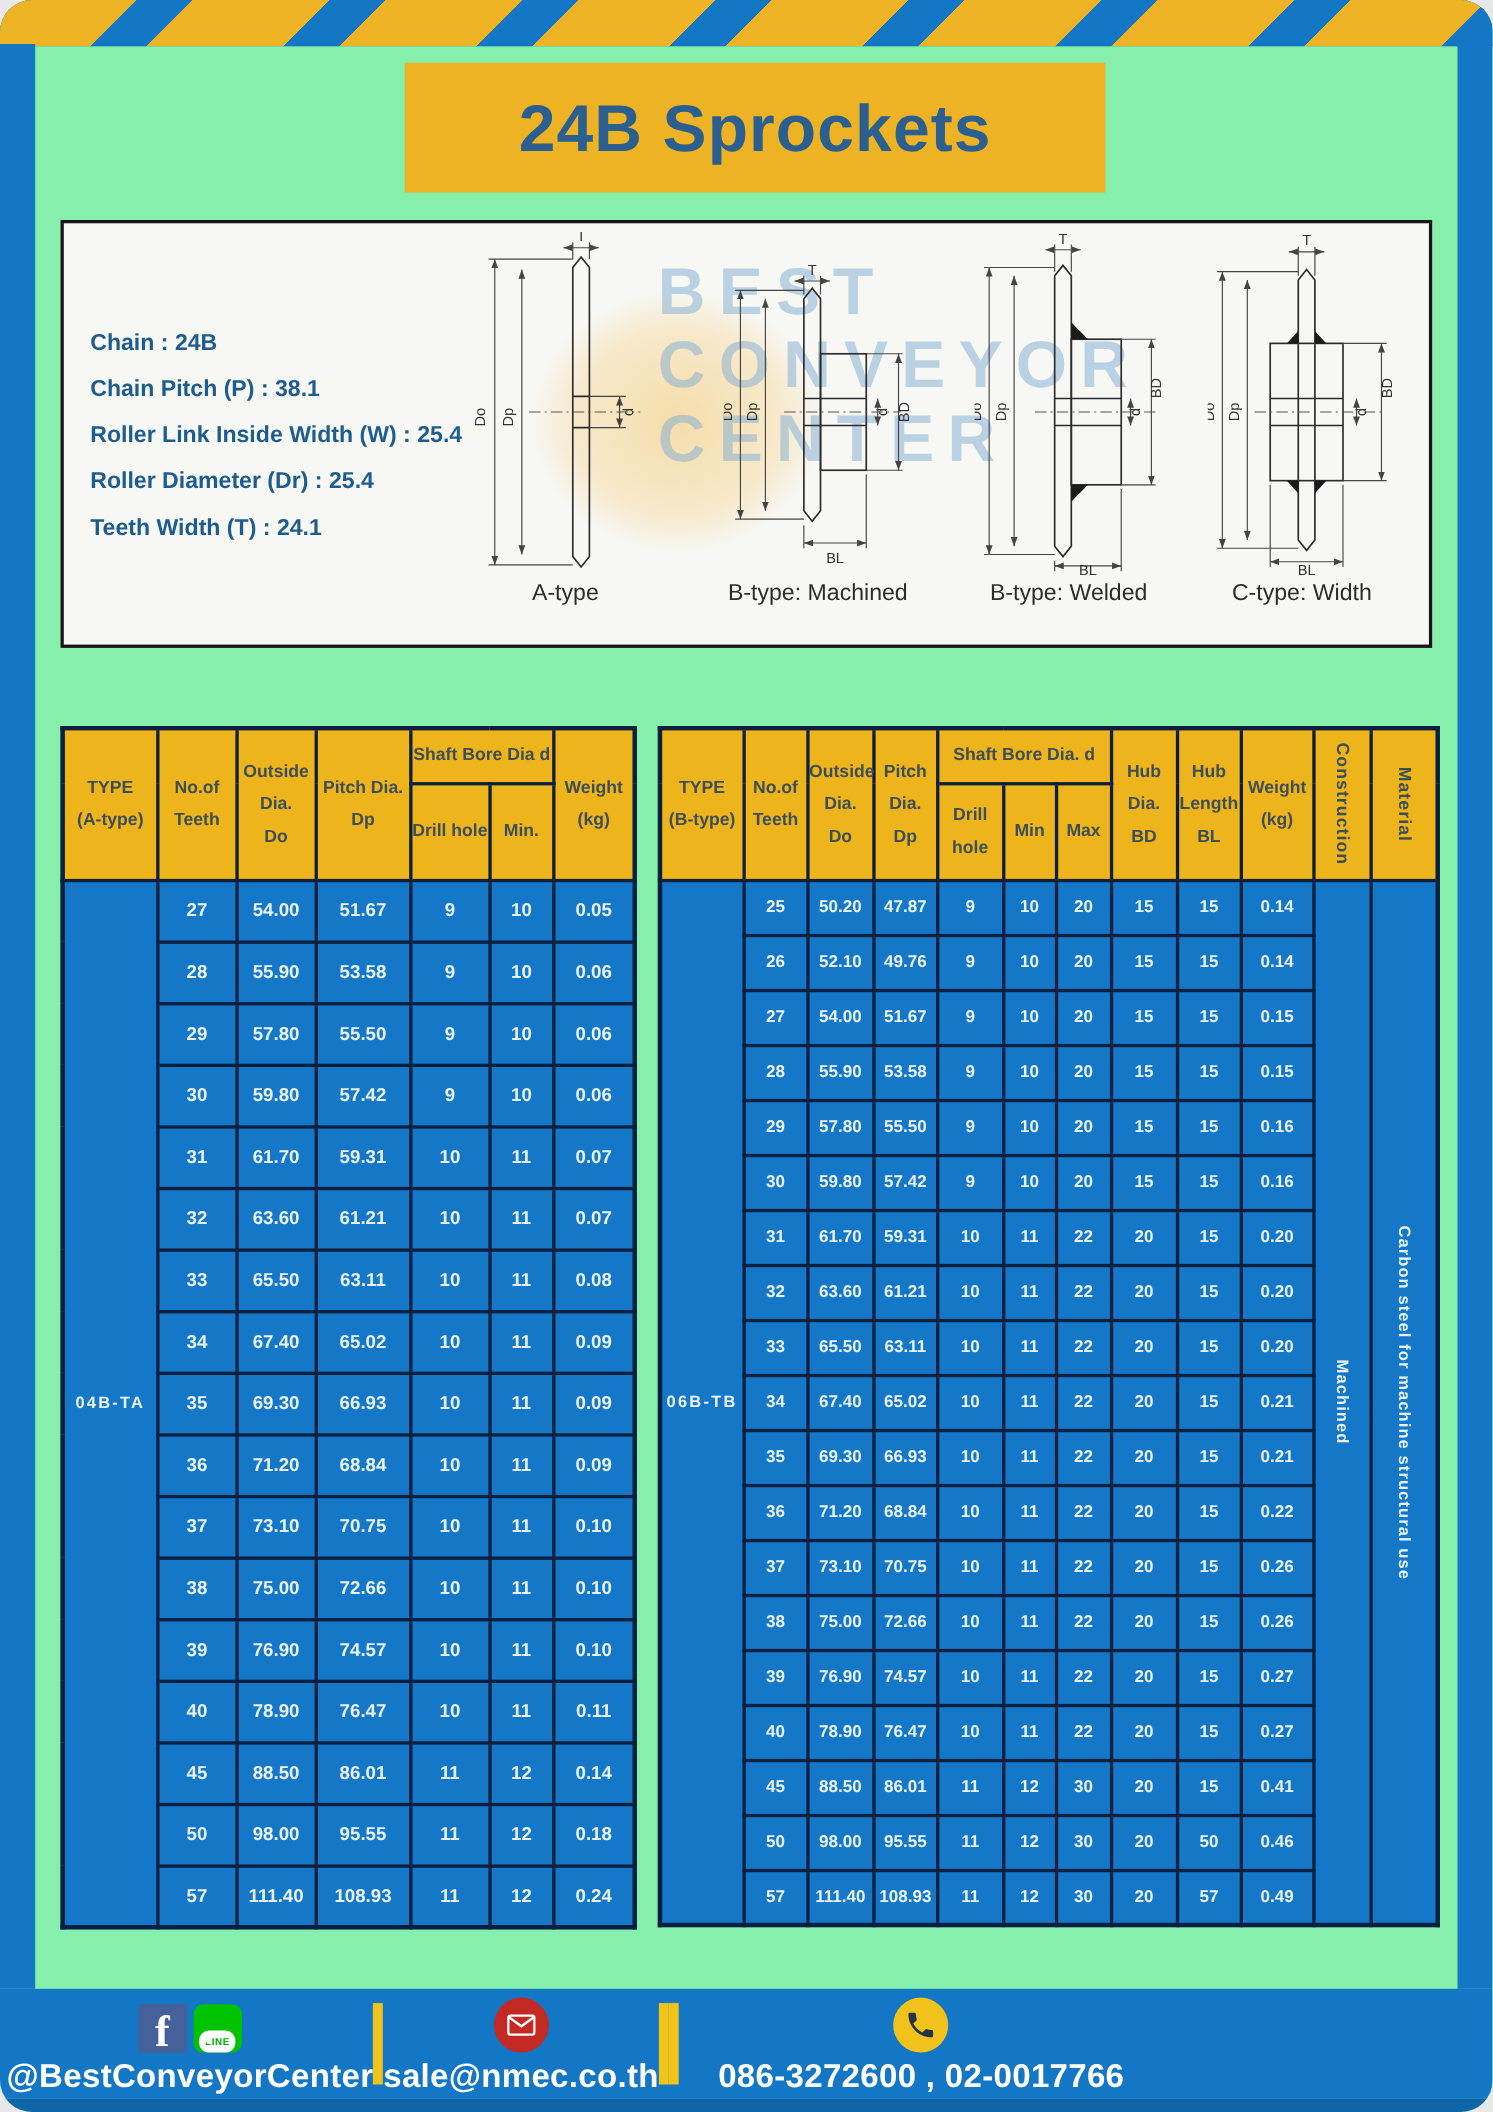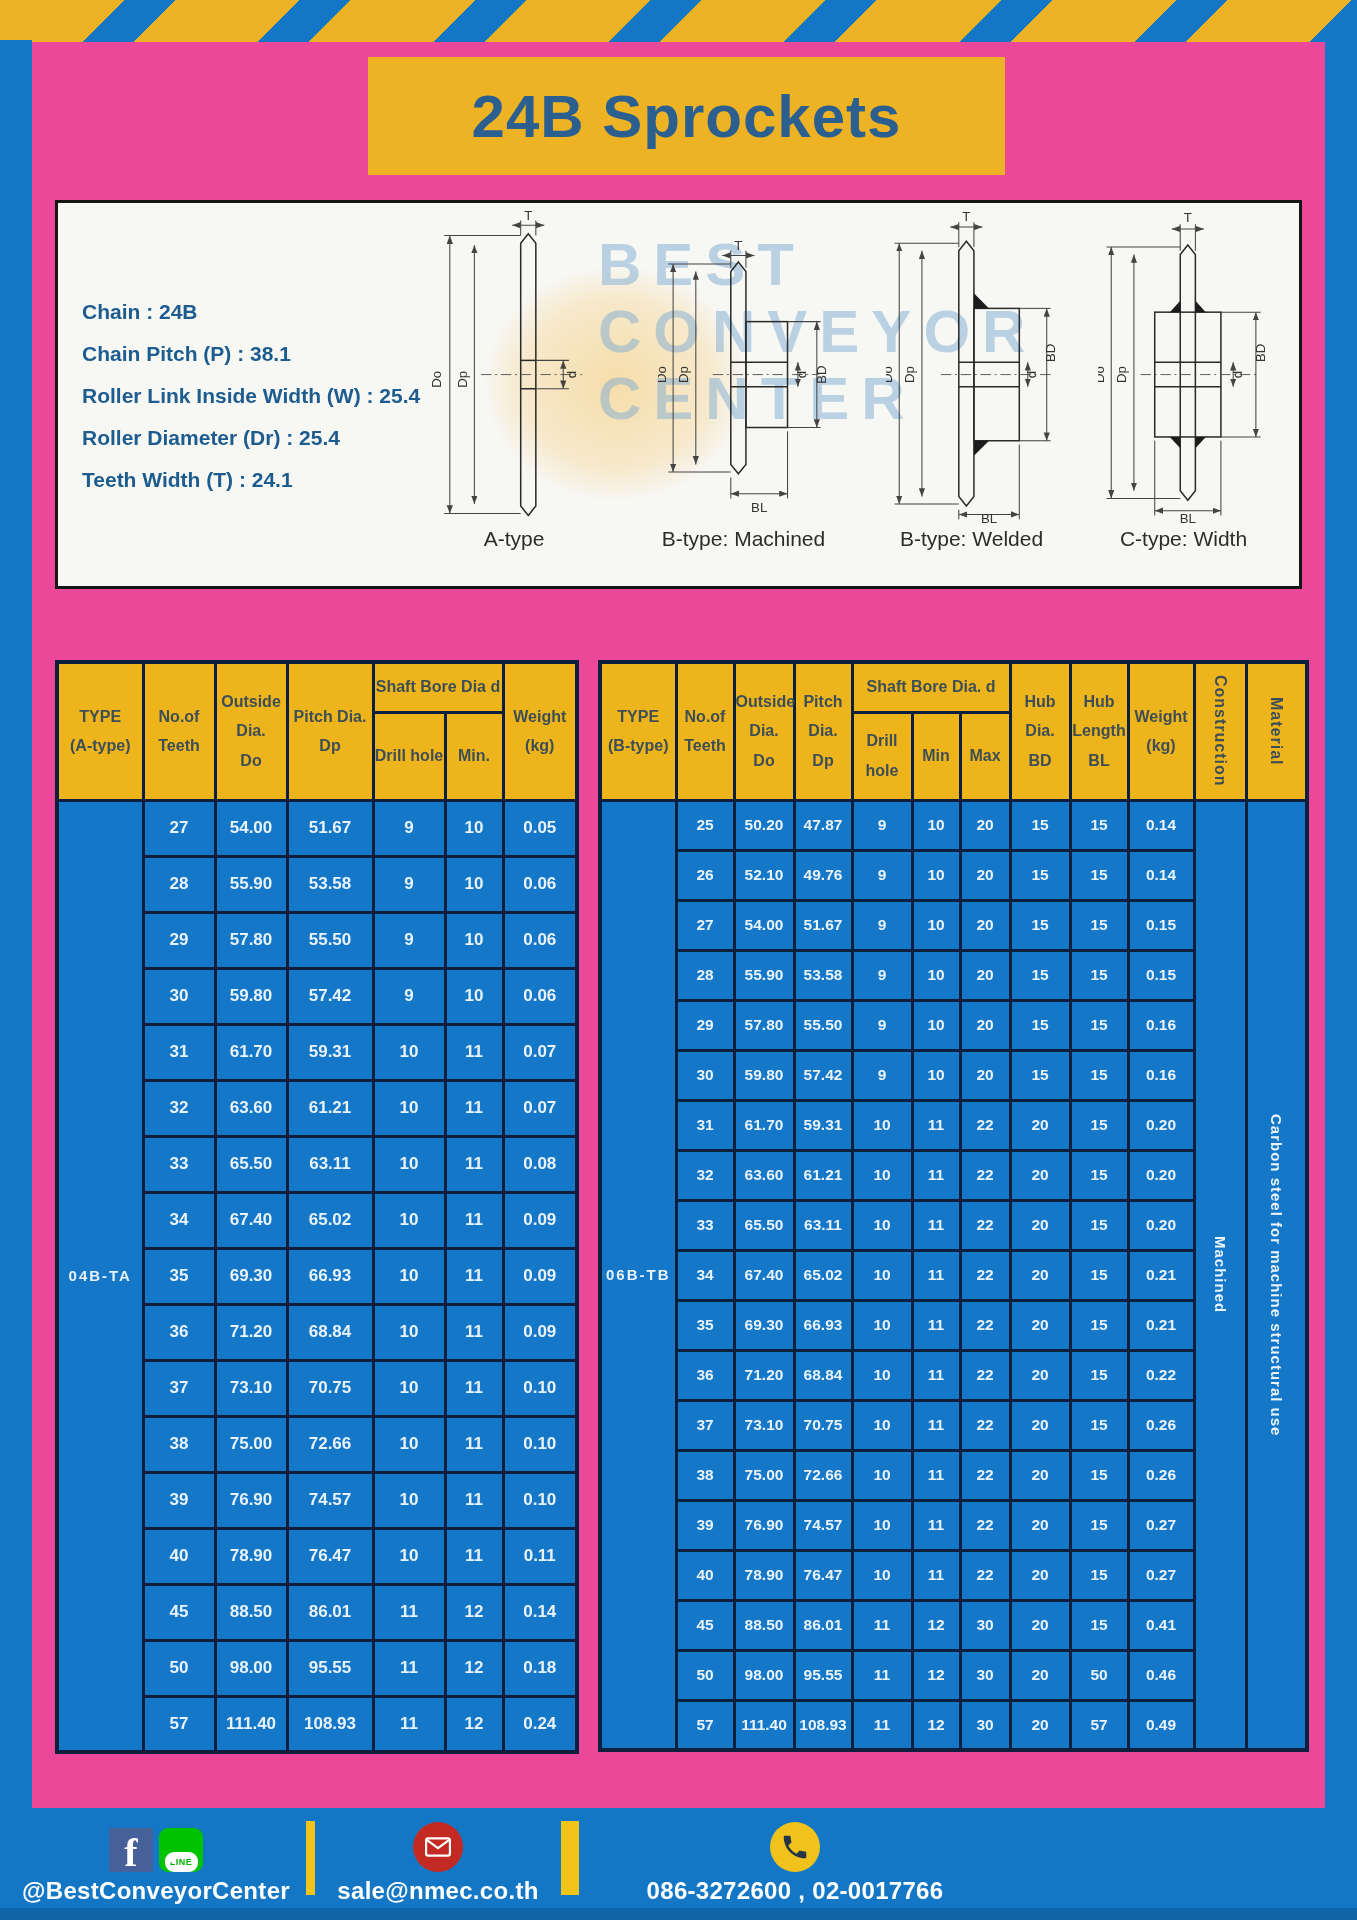--- a/index.html
+++ b/index.html
@@ -1,17 +1,17 @@
 <!DOCTYPE html>
 <html><head>
 <meta charset="utf-8">
 <style>
   html,body{margin:0;padding:0;background:#e8e8e8;}
-  .page{position:relative;width:1357px;height:1920px;background:#ec4899;overflow:hidden;
-        font-family:"Liberation Sans",sans-serif;}
+  .page{position:relative;width:1357px;height:1920px;background:#86efac;overflow:hidden;
+        font-family:"Liberation Sans",sans-serif;border-radius:29px;}
   
   .hazard-top{position:absolute;left:0;top:0;width:1357px;height:42px;background:#1377c5;
     background-image:repeating-linear-gradient(135deg,#eeb324 0 88px,#1377c5 88px 124px);}
   .frame-left,.frame-right{position:absolute;top:40px;width:32px;height:1768px;background:#1377c5;}
   .frame-left{left:0;} .frame-right{right:0;}
   
   .title-box{position:absolute;left:368px;top:57px;width:637px;height:118px;background:#eeb324;
     display:flex;align-items:center;justify-content:center;}
   .title-box h1{margin:0;font-size:60px;font-weight:bold;color:#2b5f90;letter-spacing:1px;}
   
@@ -48,21 +48,21 @@
   td.type-cell{font-size:15px;letter-spacing:2px;color:#f1f7fd;}
   th.vert,td.vert-cell{writing-mode:vertical-rl;text-orientation:mixed;letter-spacing:1px;}
   th.vert{font-size:16px;line-height:1.2;}
   td.vert-cell{font-size:15px;font-weight:bold;}
   
   .footer{position:absolute;left:0;top:1808px;width:1357px;height:100px;background:#1377c5;
     display:flex;align-items:center;box-sizing:border-box;padding:0 6px;}
   .fgroup{display:flex;flex-direction:column;align-items:center;justify-content:flex-end;gap:5px;height:94px;}
   .fg-social{flex:0 0 300px;} .fg-email{flex:0 0 246px;} .fg-web{flex:0 0 414px;} .fg-phone{flex:0 0 360px;margin-left:36px;}
   .fdiv{flex:0 0 9px;width:9px;height:74px;background:#f0c419;}
-  .ftext{color:#ffffff;font-weight:bold;font-size:24px;letter-spacing:.3px;white-space:nowrap;}
+  .ftext{color:#ffffff;font-weight:bold;font-size:30px;letter-spacing:.3px;white-space:nowrap;}
   .ficons{display:flex;gap:6px;align-items:center;}
   .fb-icon{width:44px;height:44px;background:#46609a;display:flex;align-items:flex-end;justify-content:center;}
   .fb-icon span{color:#fff;font-size:40px;font-weight:bold;line-height:.95;font-family:"Liberation Serif",serif;}
   .line-icon{width:44px;height:44px;background:#00c300;border-radius:9px;display:flex;align-items:flex-end;justify-content:center;position:relative;}
   .line-bubble{width:33px;height:20px;background:#fff;border-radius:9px;display:flex;align-items:center;justify-content:center;}
   .line-bubble span{color:#00b300;font-size:9px;font-weight:bold;letter-spacing:.5px;}
   .line-tail{position:absolute;left:9px;bottom:7px;width:0;height:0;border-left:7px solid #fff;border-bottom:6px solid transparent;}
   .circle-icon{width:50px;height:50px;border-radius:50%;display:flex;align-items:center;justify-content:center;}
   .mail-bg{background:#c22a23;} .globe-bg{background:#2fa7dd;} .phone-bg{background:#f2c21c;}
   .footer-strip{position:absolute;left:0;top:1908px;width:1357px;height:12px;background:#0f65a8;}

